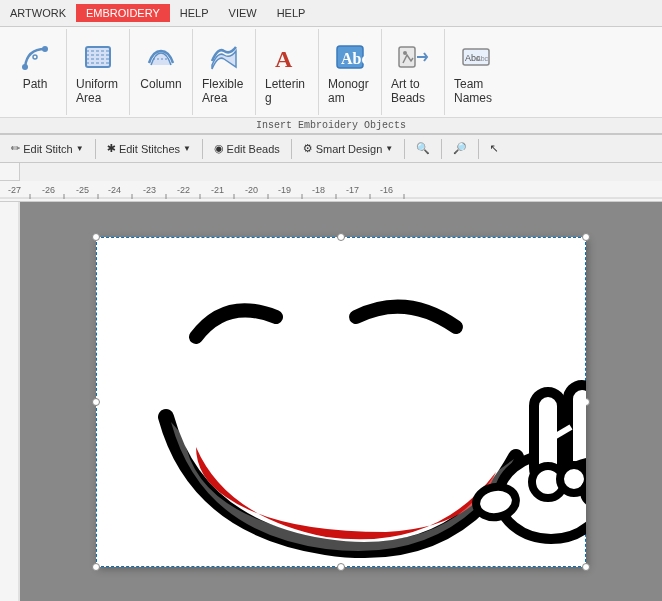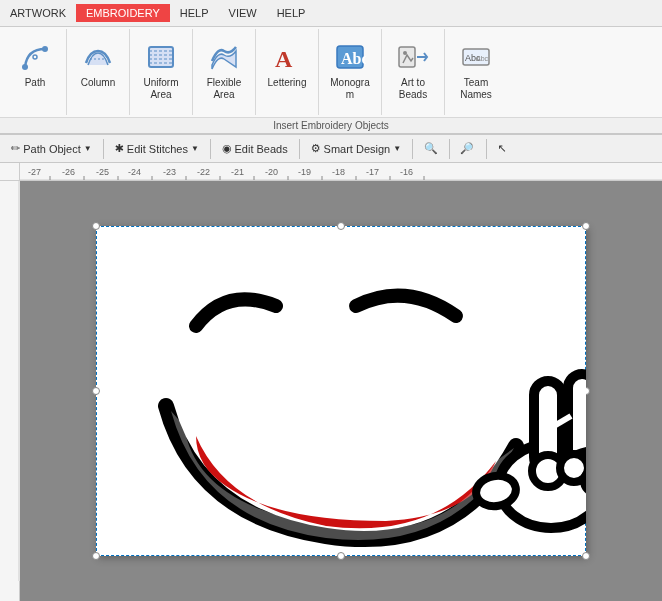--- a/index.html
+++ b/index.html
@@ -72,23 +72,23 @@
     .ribbon-btn .btn-icon {
       width: 36px;
       height: 36px;
       display: flex;
       align-items: center;
       justify-content: center;
       margin-bottom: 2px;
     }
 
     .ribbon-btn .btn-label {
-      font-size: 10px;
+      font-size: 12px;
       line-height: 1.2;
-      text-align: center;
+      text-align: left;
       word-break: break-word;
     }
 
     
     .toolbar-row {
       display: flex;
       align-items: center;
       background: #f0f0f0;
       border-bottom: 1px solid #c8c8c8;
       padding: 2px 4px;
@@ -140,20 +140,21 @@
     }
 
     .main-layout {
       display: flex;
       flex-direction: column;
       height: 601px;
     }
 
     .ruler-row {
       display: flex;
+      flex-direction: column;
     }
     .ruler-corner {
       width: 20px;
       height: 18px;
       background: #f5f5f5;
       border-right: 1px solid #ccc;
       border-bottom: 1px solid #ccc;
       flex-shrink: 0;
     }
     .ruler-h-main {
@@ -207,47 +208,47 @@
             <div class="btn-label">Path</div>
           </div>
         </div>
       </div>
 
       <div class="ribbon-group">
         <div class="ribbon-buttons">
           <div class="ribbon-btn">
             <div class="btn-icon">
               <svg viewBox="0 0 32 32" width="32" height="32">
-                <path d="M4 22 Q8 10 16 10 Q24 10 28 22" stroke="#5a8ec5" stroke-width="2.5" fill="none"></path>
-                <path d="M6 24 Q10 12 16 12 Q22 12 26 24" stroke="#5a8ec5" stroke-width="1.5" fill="rgba(180,200,240,0.5)"></path>
-                <line x1="8" y1="18" x2="24" y2="18" stroke="#5a8ec5" stroke-width="1" stroke-dasharray="2,2"></line>
-              </svg>
-            </div>
-            <div class="btn-label">Column</div>
-          </div>
-        </div>
-      </div>
-
-      <div class="ribbon-group">
-        <div class="ribbon-buttons">
-          <div class="ribbon-btn">
-            <div class="btn-icon">
-              <svg viewBox="0 0 32 32" width="32" height="32">
                 <rect x="4" y="6" width="24" height="20" rx="2" fill="rgba(180,200,240,0.5)" stroke="#5a8ec5" stroke-width="2"></rect>
                 <line x1="4" y1="10" x2="28" y2="10" stroke="#5a8ec5" stroke-width="1" stroke-dasharray="3,2"></line>
                 <line x1="4" y1="14" x2="28" y2="14" stroke="#5a8ec5" stroke-width="1" stroke-dasharray="3,2"></line>
                 <line x1="4" y1="18" x2="28" y2="18" stroke="#5a8ec5" stroke-width="1" stroke-dasharray="3,2"></line>
                 <line x1="4" y1="22" x2="28" y2="22" stroke="#5a8ec5" stroke-width="1" stroke-dasharray="3,2"></line>
               </svg>
             </div>
             <div class="btn-label">Uniform Area</div>
           </div>
         </div>
       </div>
 
+      <div class="ribbon-group">
+        <div class="ribbon-buttons">
+          <div class="ribbon-btn">
+            <div class="btn-icon">
+              <svg viewBox="0 0 32 32" width="32" height="32">
+                <path d="M4 22 Q8 10 16 10 Q24 10 28 22" stroke="#5a8ec5" stroke-width="2.5" fill="none"></path>
+                <path d="M6 24 Q10 12 16 12 Q22 12 26 24" stroke="#5a8ec5" stroke-width="1.5" fill="rgba(180,200,240,0.5)"></path>
+                <line x1="8" y1="18" x2="24" y2="18" stroke="#5a8ec5" stroke-width="1" stroke-dasharray="2,2"></line>
+              </svg>
+            </div>
+            <div class="btn-label">Column</div>
+          </div>
+        </div>
+      </div>
+
 
       <div class="ribbon-group">
         <div class="ribbon-buttons">
           <div class="ribbon-btn">
             <div class="btn-icon">
               <svg viewBox="0 0 32 32" width="32" height="32">
                 <path d="M4 20 Q10 6 16 10 Q22 14 28 6" stroke="#5a8ec5" stroke-width="2.5" fill="none"></path>
                 <path d="M4 24 Q10 10 16 14 Q22 18 28 10 L28 26 Q22 22 16 18 Q10 14 4 28 Z" fill="rgba(180,200,240,0.5)" stroke="#5a8ec5" stroke-width="1.5"></path>
               </svg>
             </div>
@@ -310,27 +311,27 @@
                 <text x="16" y="20" font-size="7" font-family="sans-serif" fill="#888">Abc</text>
               </svg>
             </div>
             <div class="btn-label">Team Names</div>
           </div>
         </div>
       </div>
 
     </div>
 
-    <div style="text-align:center; font-size:10px; color:#555; border-top:1px solid #d8d8d8; padding:2px 4px; background:#f0f0f0;">Insert Embroidery Objects</div>
+    <div style="text-align:center; font-size:10px; color:#555; border-top:1px solid #d8d8d8; padding:2px 4px; background:#f0f0f0;font-family:Liberation Mono, monospace;">Insert Embroidery Objects</div>
   </div>
 
   <div class="toolbar-row">
     <div class="toolbar-btn">
       <span>✏</span>
-      <span>Path Object</span>
+      <span>Edit Stitch</span>
       <span style="font-size:8px;">▼</span>
     </div>
     <div class="toolbar-separator"></div>
     <div class="toolbar-btn">
       <span>✱</span>
       <span>Edit Stitches</span>
       <span style="font-size:8px;">▼</span>
     </div>
     <div class="toolbar-separator"></div>
     <div class="toolbar-btn">

